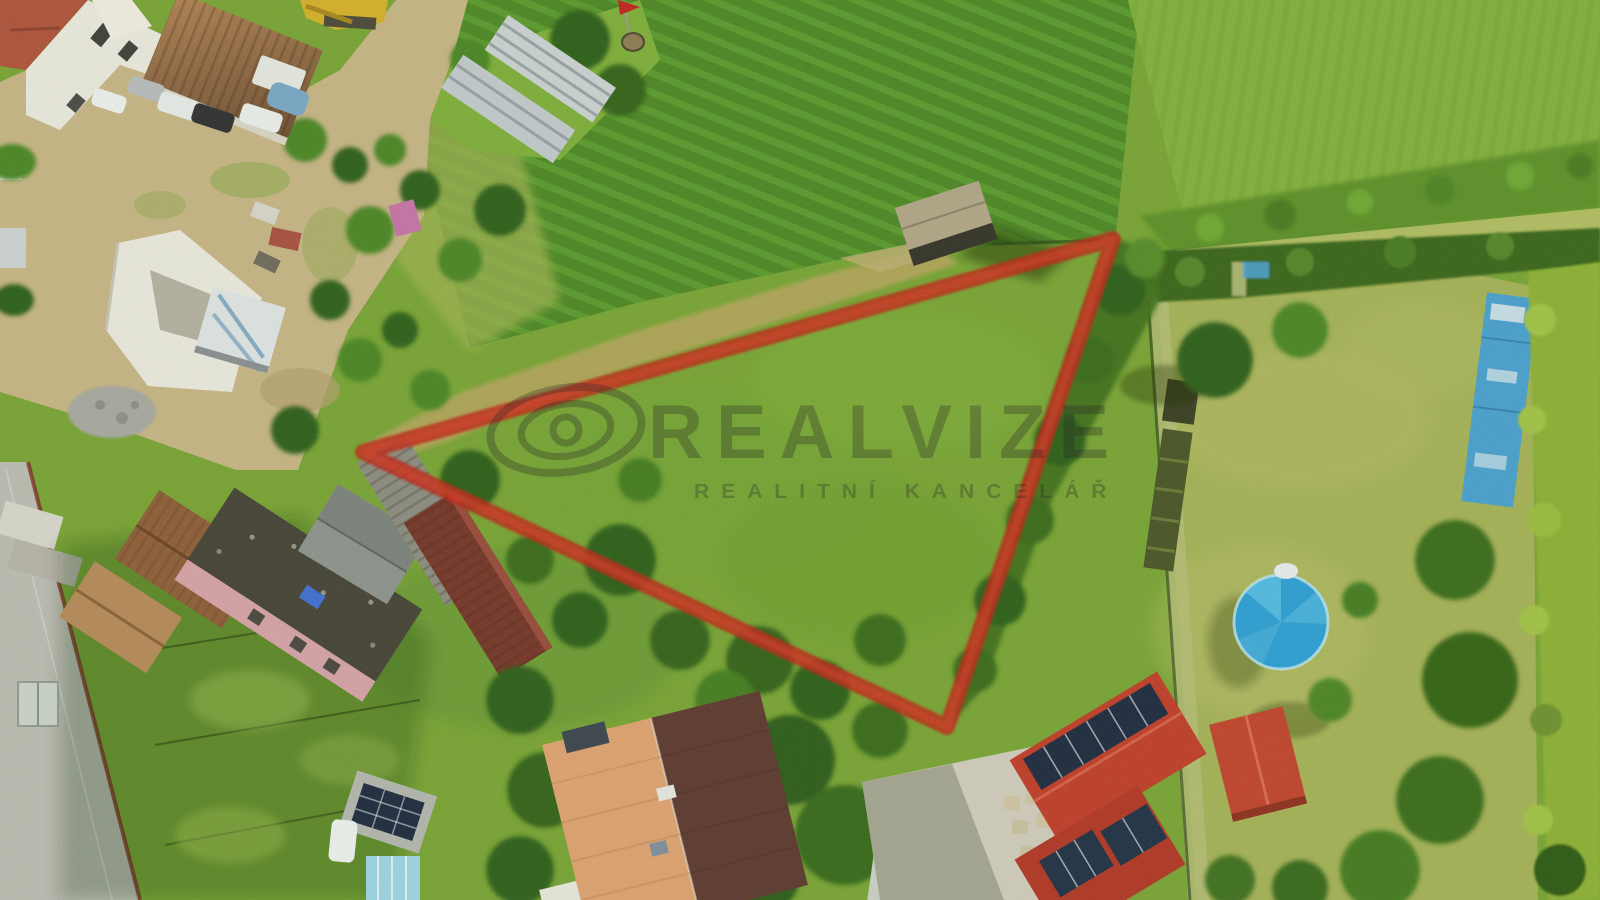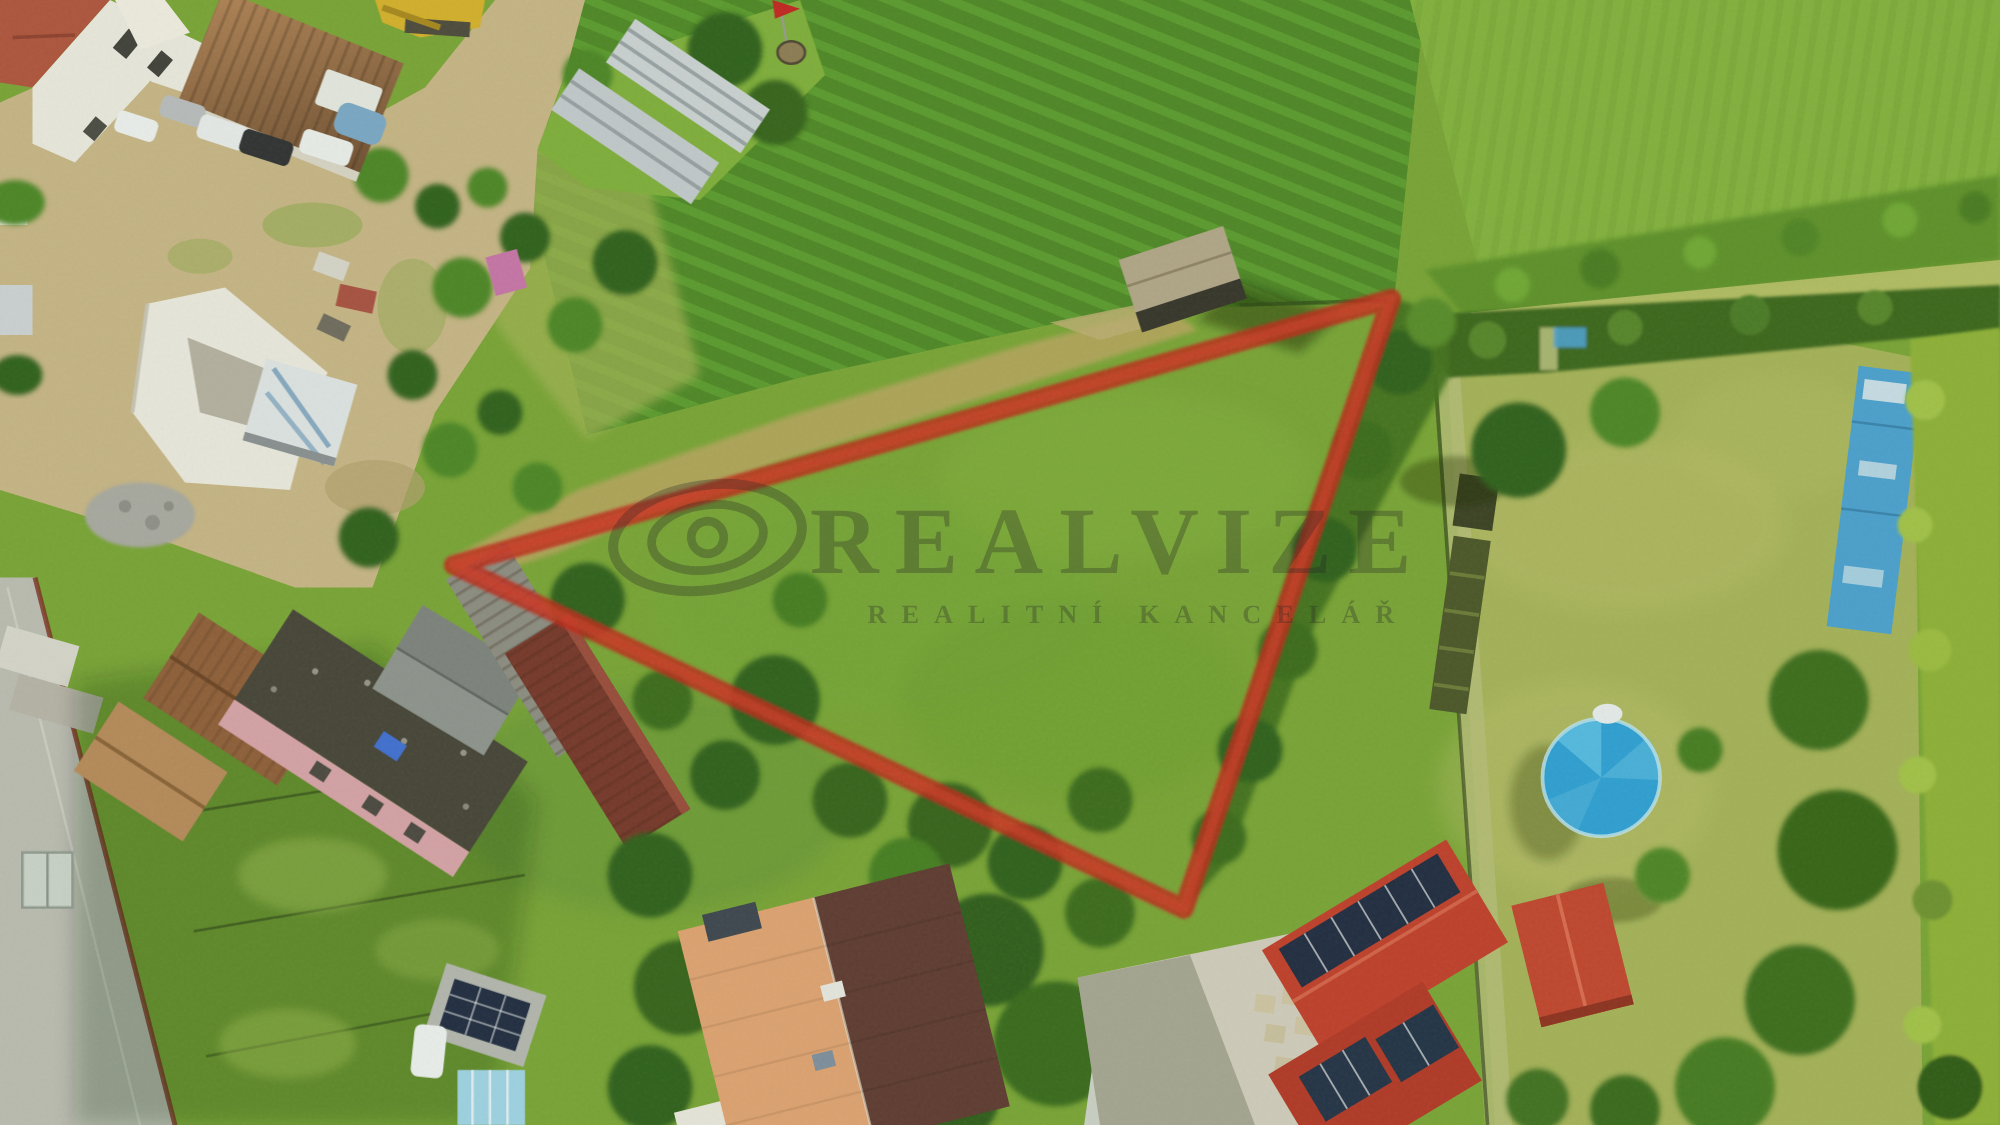--- a/index.html
+++ b/index.html
@@ -1,17 +1,17 @@
 <!DOCTYPE html>
 <html style="--boundary-red: #c0281c; --grass-base: #79a437; --crop-dark: #4e8727; --crop-row: #62a432; --dirt: #c8b588; --asphalt: #bcbcb5; --lawn-right: #a6b25a; --hedge-bright: #8fb039; --hedge-dark: #3a651d; --dry-grass: #b6a55e; --tree-dark: #2f5e1c; --tree-mid: #4c8526; --white-structure: #ece9e1; --red-roof: #c13d2c; --solar-navy: #1f2a42; --pool-blue: #2d9fd7; --tarp-blue: #4aa0d2; --watermark-ink: #262626;"><head>
 <meta charset="utf-8">
 <style>
   html,body{margin:0;padding:0;background:#222;}
   .stage{position:relative;width:1600px;height:900px;overflow:hidden;
-         font-family:Liberation Serif, serif;}
+         font-family:Liberation Sans, sans-serif;}
   svg{display:block}
   
   .f-grass{fill:var(--grass-base,#79a437)}
   .f-crop{fill:var(--crop-dark,#4e8727)}
   .f-dirt{fill:var(--dirt,#c8b588)}
   .f-asphalt{fill:var(--asphalt,#bcbcb5)}
   .f-lawn{fill:var(--lawn-right,#a6b25a)}
   .f-hedgeb{fill:var(--hedge-bright,#8fb039)}
   .f-hedged{fill:var(--hedge-dark,#3a651d)}
   .f-dry{fill:var(--dry-grass,#b6a55e)}

